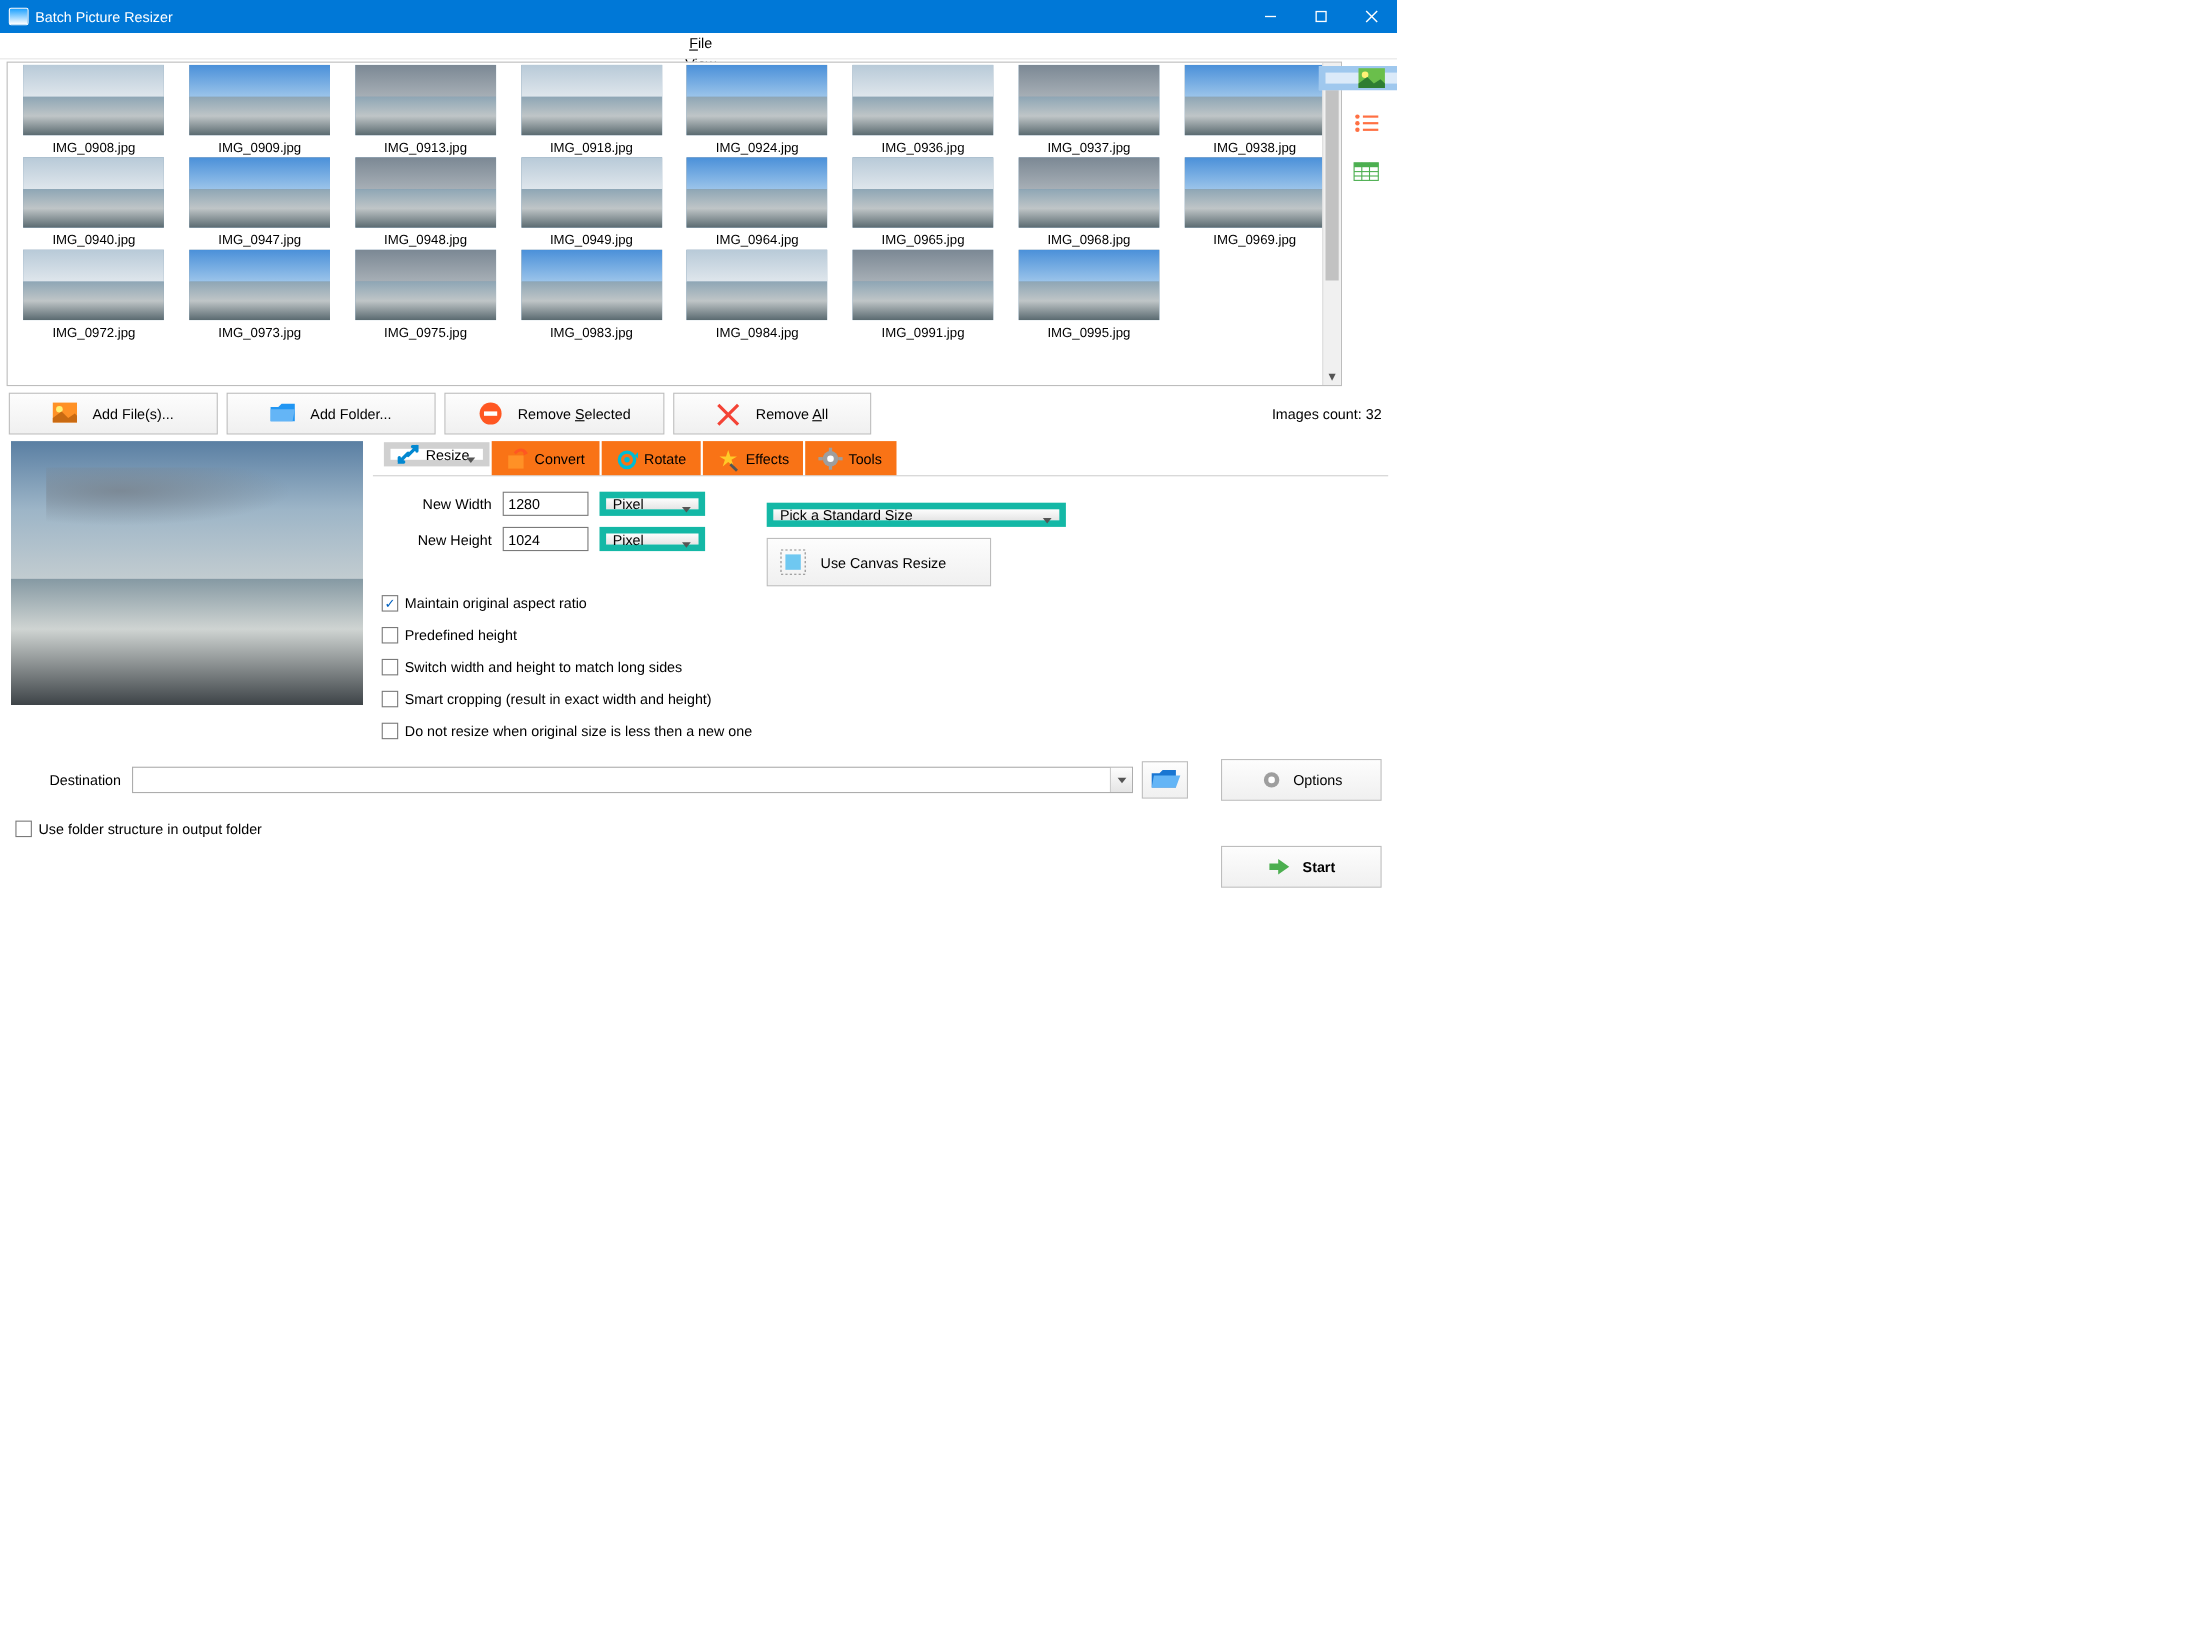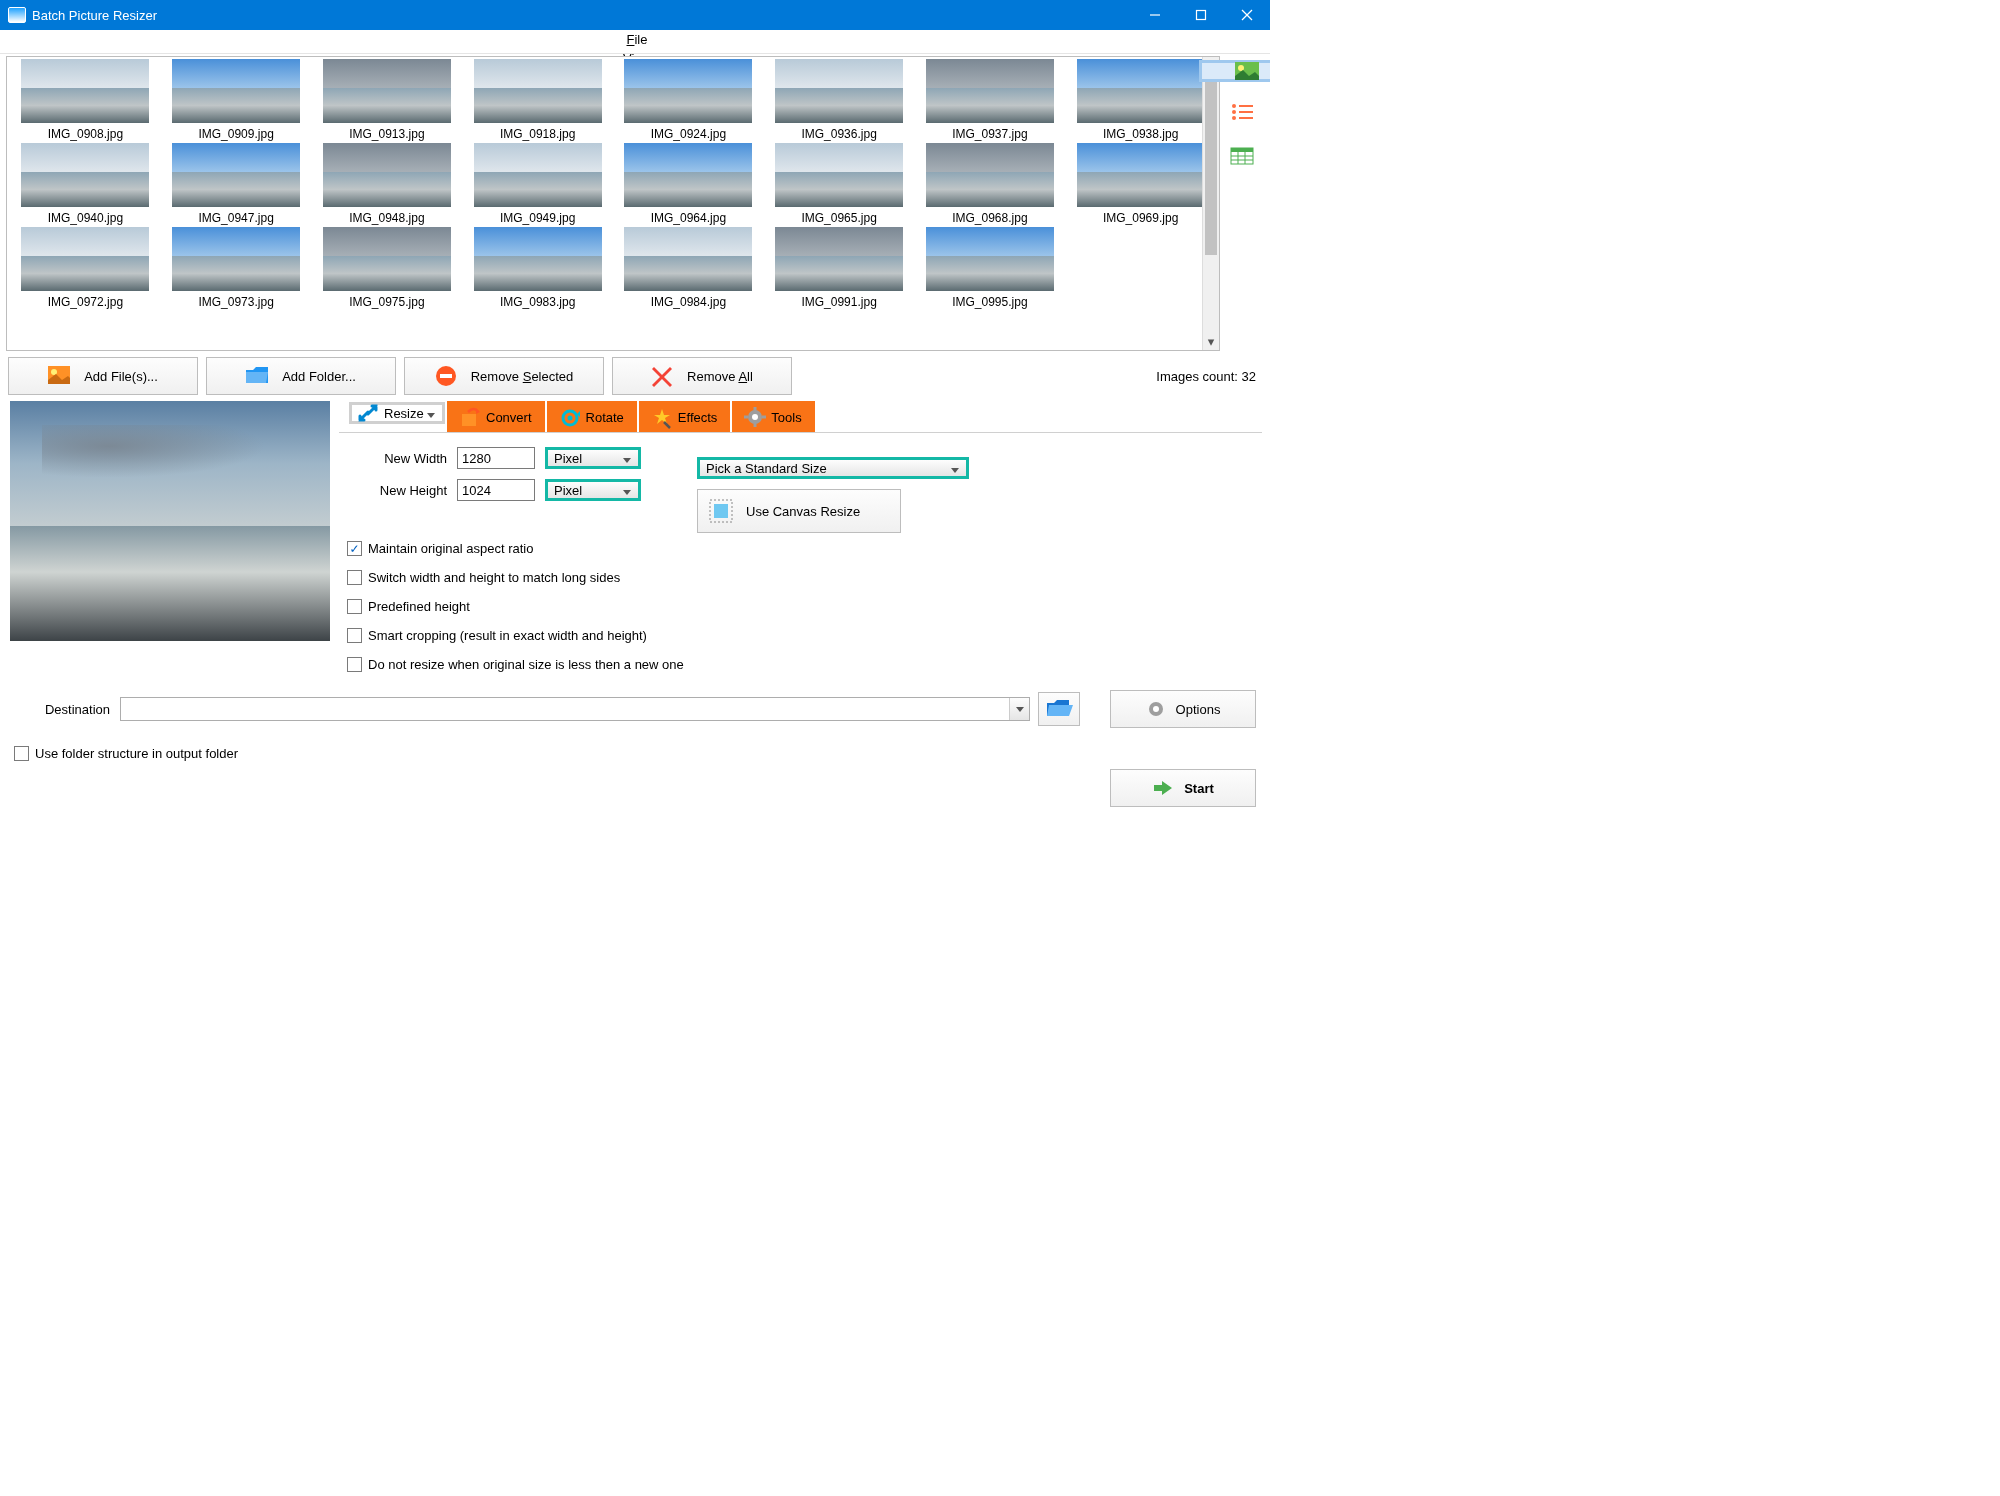--- a/index.html
+++ b/index.html
@@ -51,21 +51,21 @@
 .preview .pimg .cloud { position:absolute; top:10%; left:10%; width:70%; height:22%; background: radial-gradient(ellipse at 30% 40%, rgba(120,130,140,.8), transparent 70%); }
 .preview .pimg .sea { position:absolute; bottom:0;left:0;right:0; height:48%; background: linear-gradient(#8599a3,#cfd4d2 40%,#3d4347); }
 .tabsarea { flex:1; }
 .tabs { display:flex; border-bottom: 1px solid #d0d0d0; height: 32px; }
 .tab { display:flex; align-items:center; padding: 0 12px; gap:6px; border:1px solid transparent; border-bottom:none; background:#f97316; margin-right:2px; }
 .tab.sel { background:#fff; border-color:#d0d0d0; position:relative; top:1px; }
 .tabbody { padding: 14px 8px 8px 8px; }
 .formrow { display:flex; align-items:center; margin-bottom: 10px; }
 .formrow label.l { width: 100px; text-align:right; margin-right: 10px; }
 input[type=text].inp { width: 78px; height: 22px; border:1px solid #7a7a7a; padding: 1px 4px; background:#fff; }
-.sel { width: 96px; height: 22px; border:3px solid #14b8a6; background: linear-gradient(#fdfdfd,#e5e5e5); display:flex; align-items:center; padding: 0 6px; margin-left: 10px; position:relative; }
+.sel { width: 96px; height: 22px; border:6px solid #14b8a6; background: linear-gradient(#fdfdfd,#e5e5e5); display:flex; align-items:center; padding: 0 6px; margin-left: 10px; position:relative; }
 .sel::after { content:""; position:absolute; right:7px; top:8px; border-left:4px solid transparent; border-right:4px solid transparent; border-top:5px solid #555; }
 .sel.wide { width: 272px; margin-left:0; }
 .cbrow { display:flex; align-items:center; margin: 8px 0 0 0; }
 .cb { width:15px; height:15px; border:1px solid #7a7a7a; margin-right: 6px; display:flex; align-items:center; justify-content:center; background:#fff; }
 .cb.checked::after { content:"✓"; font-size:12px; color:#0060c0; line-height:1; }
 .rightcol { margin-left: 56px; }
 .canvasbtn { width: 204px; height: 44px; border:1px solid #bdbdbd; background: linear-gradient(#fdfdfd,#f0f0f0); display:flex; align-items:center; gap:14px; padding: 0 12px; margin-top: 10px; }
 
 
 .destrow { display:flex; align-items:center; padding: 10px 14px 6px 14px; gap: 8px; }
@@ -439,25 +439,25 @@
           </button>
         </div>
       </div>
 
       <div class="cbrow">
           <div class="cb checked"></div>
           <span>Maintain original aspect ratio</span>
         </div>
       <div class="cbrow" style="margin-top:14px">
           <div class="cb"></div>
-          <span>Switch width and height to match long sides</span>
+          <span>Predefined height</span>
         </div>
       <div class="cbrow" style="margin-top:14px">
           <div class="cb"></div>
-          <span>Predefined height</span>
+          <span>Switch width and height to match long sides</span>
         </div>
       <div class="cbrow" style="margin-top:14px">
           <div class="cb"></div>
           <span>Smart cropping (result in exact width and height)</span>
         </div>
       <div class="cbrow" style="margin-top:14px">
           <div class="cb"></div>
           <span>Do not resize when original size is less then a new one</span>
         </div>
     </div>

